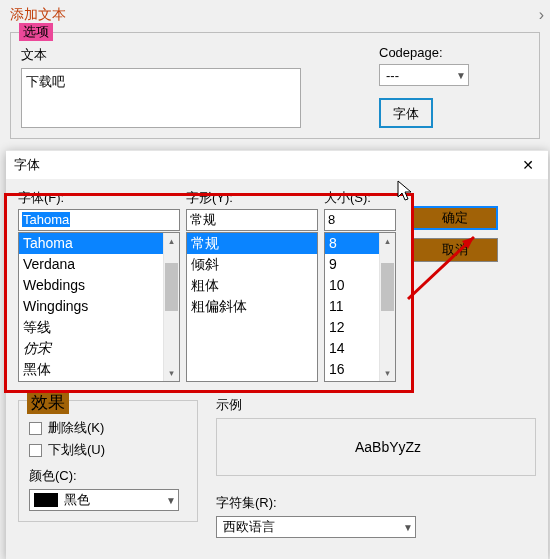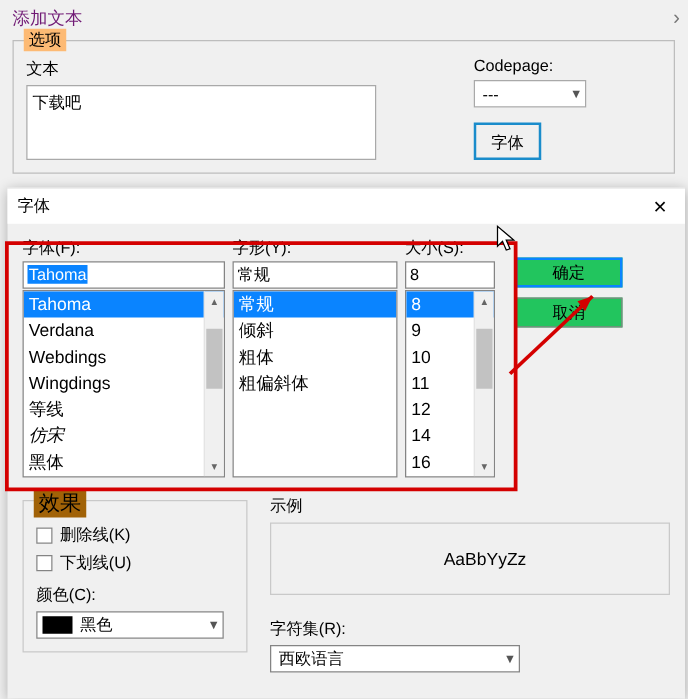--- a/index.html
+++ b/index.html
@@ -1,23 +1,23 @@
 <!DOCTYPE html>
 <html><head>
 <meta charset="utf-8">
 <style>
   * { box-sizing: border-box; font-family: Tahoma, "Microsoft YaHei", sans-serif; }
   body { margin: 0; background: #f0f0f0; width: 550px; height: 559px; overflow: hidden; font-size: 13px; color: #000; position: relative; }
 
   
   .parent-window { position: absolute; left: 0; top: 0; right: 0; padding: 6px 10px; }
-  .parent-title { color: #701a75; font-size: 14px; margin-bottom: 8px; }
+  .parent-title { color: #c2410c; font-size: 14px; margin-bottom: 8px; }
   .parent-arrow { position: absolute; right: 6px; top: 6px; color: #777; font-size: 16px; }
   .groupbox { border: 1px solid #bdbdbd; margin-top: 6px; padding: 12px 10px 10px 10px; position: relative; }
-  .groupbox > .legend { position: absolute; top: -10px; left: 8px; background: #fdba74; padding: 0 4px; font-size: 13px; }
+  .groupbox > .legend { position: absolute; top: -10px; left: 8px; background: #ec4899; padding: 0 4px; font-size: 13px; }
   .parent-row { display: flex; gap: 20px; align-items: center; }
   .text-col { flex: 1; }
   .cp-col { width: 150px; }
   .label { font-size: 13px; margin-bottom: 4px; display: block; }
   .textbox { width: 280px; height: 60px; border: 1px solid #a9a9a9; background: #fff; padding: 4px; font-size: 13px; }
   .combo { width: 90px; height: 22px; border: 1px solid #a9a9a9; background: #fff; display: flex; align-items: center; justify-content: space-between; padding: 0 2px 0 6px; }
   .combo .tri { font-size: 10px; color: #555; }
   .btn { display: inline-block; min-width: 54px; height: 30px; line-height: 28px; text-align: center; border: 2px solid #1a8ccb; background: #f0f0f0; margin-top: 12px; }
 
   
@@ -38,21 +38,21 @@
   .sel-input { width: 100%; height: 22px; border: 1px solid #848484; background: #fff; padding: 0 3px; line-height: 20px; font-size: 13px; overflow: hidden; white-space: nowrap; }
   .sel-input .hl { background: #0a84ff; color: #fff; padding: 0 1px; }
   .sel-list { width: 100%; height: 150px; border: 1px solid #848484; background: #fff; overflow: hidden; margin-top: 1px; position: relative; }
   .sel-list .item { padding: 1px 4px; font-size: 14px; line-height: 19px; white-space: nowrap; }
   .sel-list .item.selected { background: #0a84ff; color: #fff; }
   .sel-list .item.italic { font-style: italic; }
   .sel-list .scroll { position: absolute; right: 0; top: 0; bottom: 0; width: 16px; background: #f0f0f0; border-left: 1px solid #e4e4e4; }
   .sel-list .scroll .thumb { position: absolute; left: 1px; right: 1px; top: 30px; height: 48px; background: #c2c2c2; }
   .sel-list .scroll .arr { position: absolute; left: 0; right: 0; height: 16px; text-align: center; font-size: 9px; color: #666; line-height: 16px; }
 
-  .dlg-btn { display: block; width: 86px; height: 24px; line-height: 22px; text-align: center; border: 1px solid #848484; background: #22c55e; margin-bottom: 8px; font-size: 13px; }
+  .dlg-btn { display: block; width: 86px; height: 24px; line-height: 22px; text-align: center; border: 1px solid #848484; background: #a16207; margin-bottom: 8px; font-size: 13px; }
   .dlg-btn.default { border: 2px solid #0a84ff; line-height: 20px; }
 
   .redbox { position: absolute; border: 3px solid #d40000; pointer-events: none; }
   .cursor { position: absolute; pointer-events: none; }
 
   .lower-row { display: flex; gap: 18px; margin-top: 14px; }
   .eff-col { width: 180px; }
   .sample-col { flex: 1; }
   .inner-grp { border: 1px solid #c9c9c9; padding: 14px 10px 10px 10px; margin-top: 4px; position: relative; }
   .inner-grp > .legend { position: absolute; top: -10px; left: 8px; background: #a16207; padding: 0 4px; font-size: 17px; }

